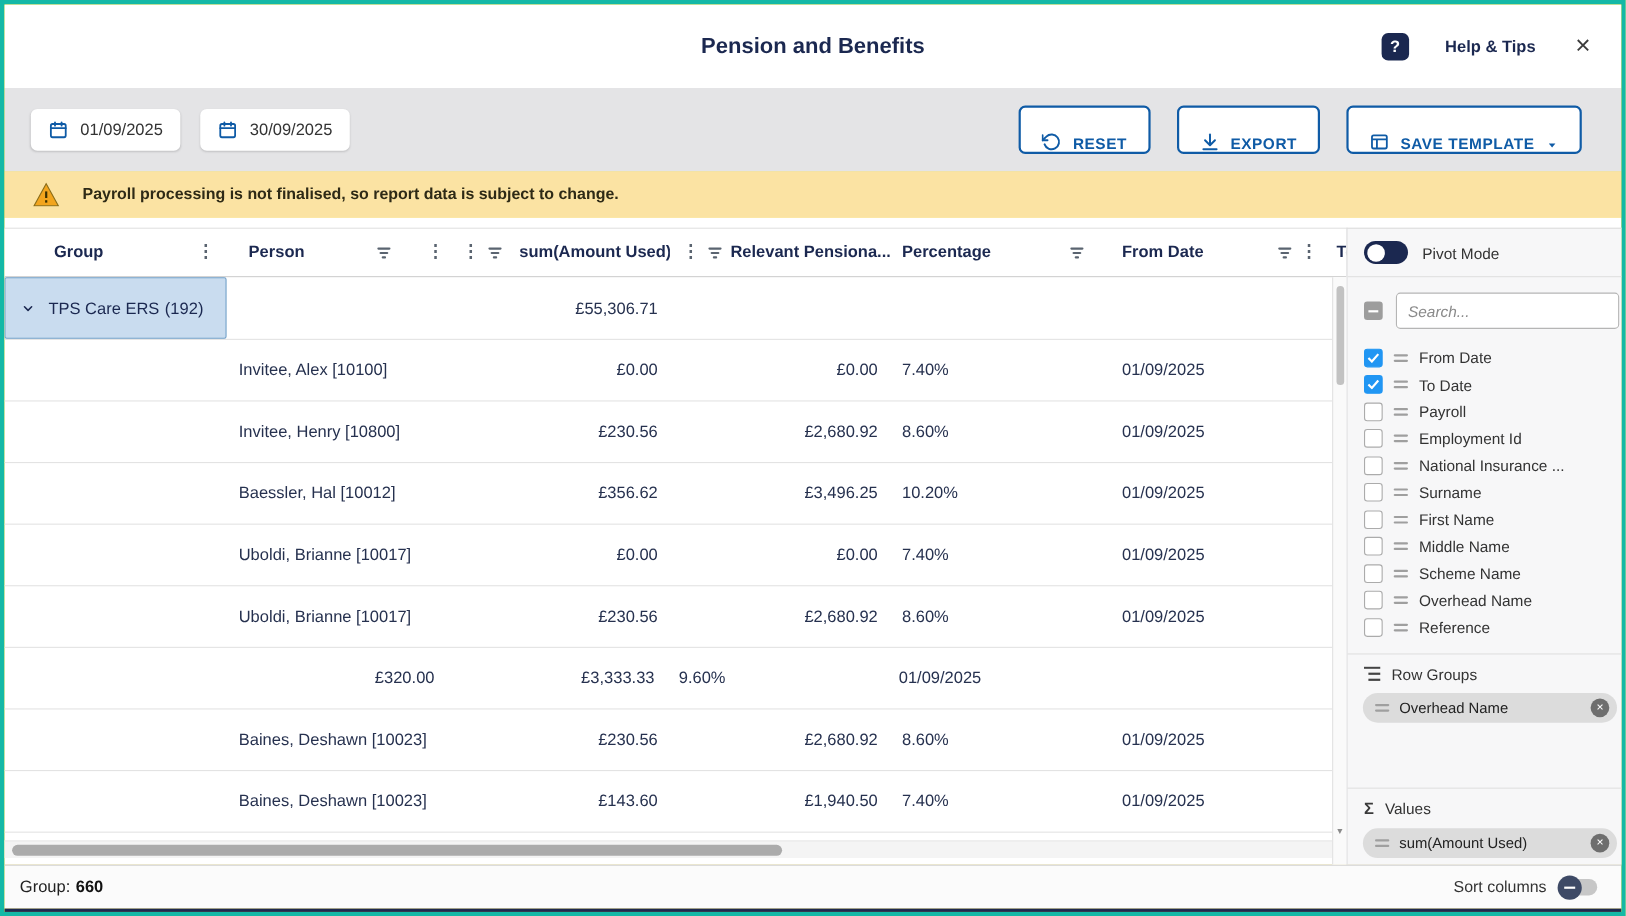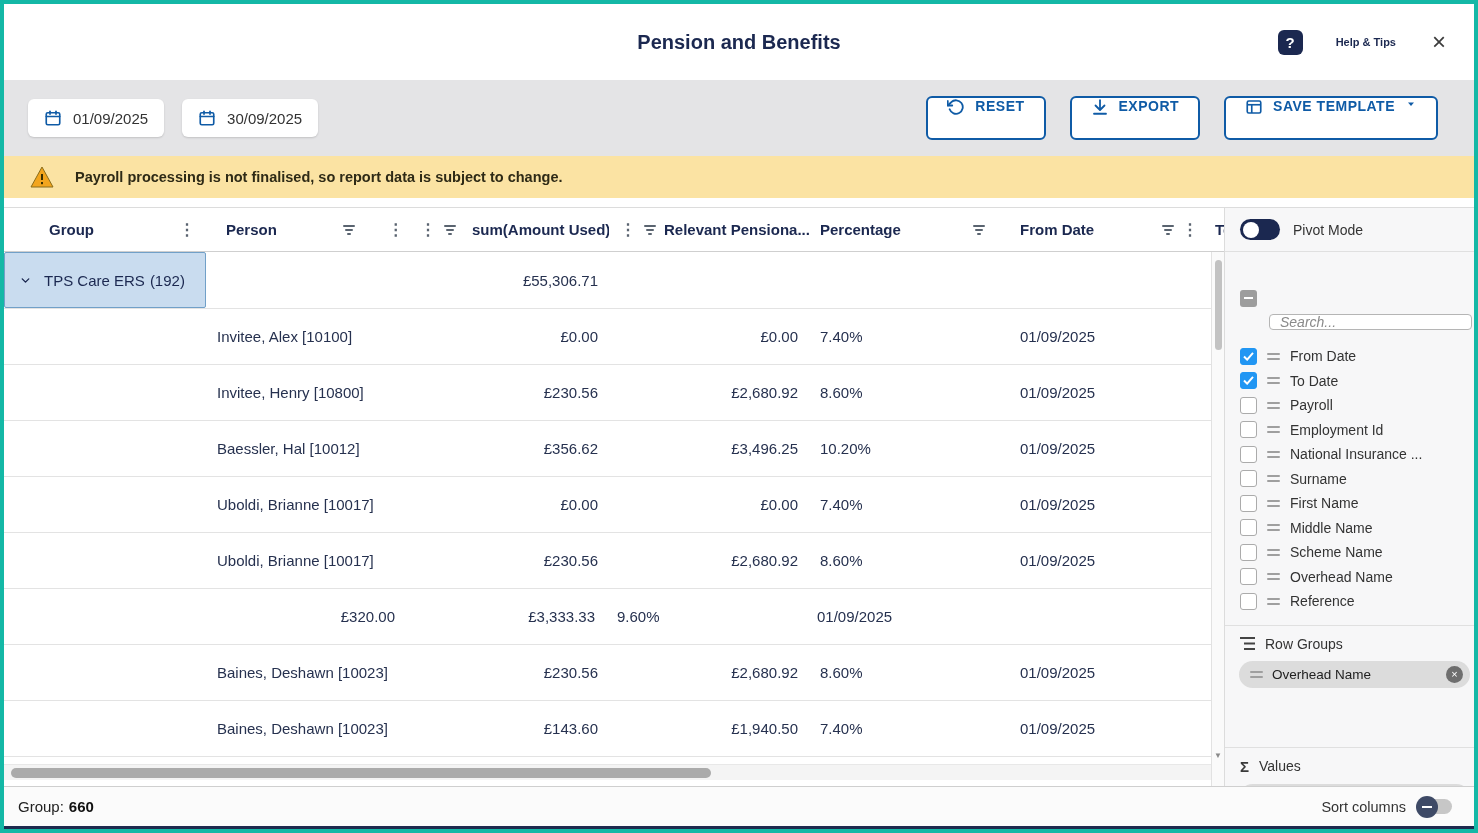--- a/index.html
+++ b/index.html
@@ -5,30 +5,30 @@
   * { margin:0; padding:0; box-sizing:border-box; }
   html,body { width:1478px; height:833px; font-family:"Liberation Sans", sans-serif; background:#fff; }
   .app { width:1478px; height:833px; display:flex; flex-direction:column; background:#fde047; border:4px solid #14b8a6; overflow:hidden; }
 
   
   .titlebar { height:76px; position:relative; background:#fff; flex-shrink:0; }
   .title { position:absolute; left:0; right:0; top:27px; text-align:center; font-size:20px; font-weight:700; color:#1b2850; }
   .titlebar-right { position:absolute; right:28px; top:0; height:76px; display:flex; align-items:center; gap:36px; }
   .help { display:flex; align-items:center; gap:10px; cursor:pointer; }
   .help-badge { width:25px; height:25px; background:#1b2850; color:#fff; border-radius:6px; display:flex; align-items:center; justify-content:center; font-weight:700; font-size:15px; }
-  .help-text { font-weight:700; color:#1b2850; font-size:11px;padding-left:23px; }
+  .help-text { font-weight:700; color:#1b2850; font-size:15px;padding-left:23px; }
   .close { font-size:24px; color:#3c3c3c; cursor:pointer; line-height:1; }
 
   
   .toolbar { height:76px; background:#e4e4e6; display:flex; align-items:center; padding:0 36px 0 24px; gap:18px; flex-shrink:0; }
   .date-field { height:38px; background:#fff; border-radius:6px; display:flex; align-items:center; gap:11px; padding:0 16px; box-shadow:0 1px 2px rgba(0,0,0,.15); cursor:pointer; }
   .date-field svg { color:#0f5ba6; }
   .date-text { font-size:15px; color:#333; }
   .toolbar-actions { margin-left:auto; display:flex; gap:24px; }
-  .btn { height:44px; display:flex; align-items:flex-start; gap:10px; padding:0 19px; background:#fff; border:2px solid #0f5ba6; border-radius:6px; color:#0f5ba6; font-weight:700; font-size:14px; letter-spacing:.5px; cursor:pointer; font-family:inherit; }
+  .btn { height:44px; display:flex; align-items:flex-end; gap:10px; padding:0 19px; background:#fff; border:2px solid #0f5ba6; border-radius:6px; color:#0f5ba6; font-weight:700; font-size:14px; letter-spacing:.5px; cursor:pointer; font-family:inherit; }
 
   
   .warning-banner { height:42px; background:#fbe3a3; display:flex; align-items:center; gap:21px; padding:0 26px; flex-shrink:0; }
   .warning-text { font-weight:700; font-size:14.5px; color:#2e2a16; }
 
   
   .main { flex:1; min-height:0; display:flex; padding-top:9px; background:#fff; }
 
   
   .grid { flex:0 0 1220px; display:flex; flex-direction:column; min-height:0; border-top:1px solid #dcdcdc; }
@@ -61,21 +61,21 @@
   
   .tool-panel { flex:0 0 223px; border-top:1px solid #dcdcdc; border-left:1px solid #dcdcdc; background:#f7f7f8; display:flex; flex-direction:column; min-height:0; }
   .pivot-row { height:44px; display:flex; align-items:center; gap:13px; padding:0 15px; border-bottom:1px solid #e0e0e0; flex-shrink:0; }
   .toggle { width:40px; height:21px; border-radius:11px; background:#1b2850; position:relative; cursor:pointer; flex-shrink:0; }
   .toggle-knob { position:absolute; top:2.5px; left:3px; width:16px; height:16px; border-radius:50%; background:#fff; }
   .pivot-label { font-size:14px; color:#333; }
 
   .search-row { display:flex; align-items:center; gap:12px; padding:14px 12px 10px 15px; flex-shrink:0; }
   .select-all { width:17px; height:17px; background:#9d9d9d; border-radius:3px; position:relative; cursor:pointer; flex-shrink:0; }
   .select-all::after { content:""; position:absolute; left:4px; top:7.5px; width:9px; height:2px; background:#fff; }
-  .search-input { flex:1; height:16px; border:1px solid #b5b5b5; border-radius:4px; padding:0 10px; font-size:14px; background:#fff; font-family:inherit; color:#333; min-width:0;margin-top:48px; }
+  .search-input { flex:1; height:33px; border:1px solid #b5b5b5; border-radius:4px; padding:0 10px; font-size:14px; background:#fff; font-family:inherit; color:#333; min-width:0; }
   .search-input::placeholder { font-style:italic; color:#8a8a8a; }
 
   .panel-list { padding:4px 14px 6px 15px; position:relative; flex-shrink:0; }
   .panel-item { height:24.5px; display:flex; align-items:center; gap:10px; cursor:pointer; }
   .checkbox { width:17px; height:17px; border:1.5px solid #ababab; border-radius:3px; background:#fff; display:flex; align-items:center; justify-content:center; flex-shrink:0; cursor:pointer; }
   .checkbox svg { display:none; }
   .checkbox.checked { background:#2196f3; border-color:#2196f3; }
   .checkbox.checked svg { display:block; }
   .grip { display:flex; flex-direction:column; gap:3px; width:13px; flex-shrink:0; cursor:grab; }
   .grip i { height:2px; background:#9f9f9f; border-radius:1px; display:block; }

